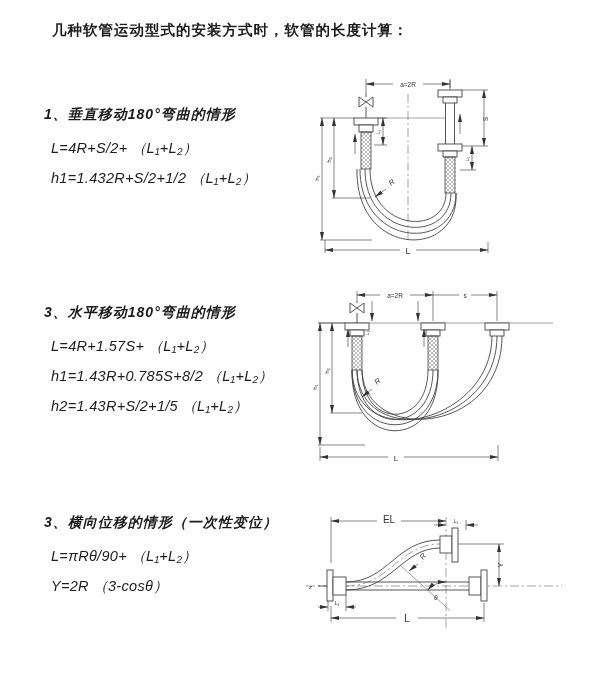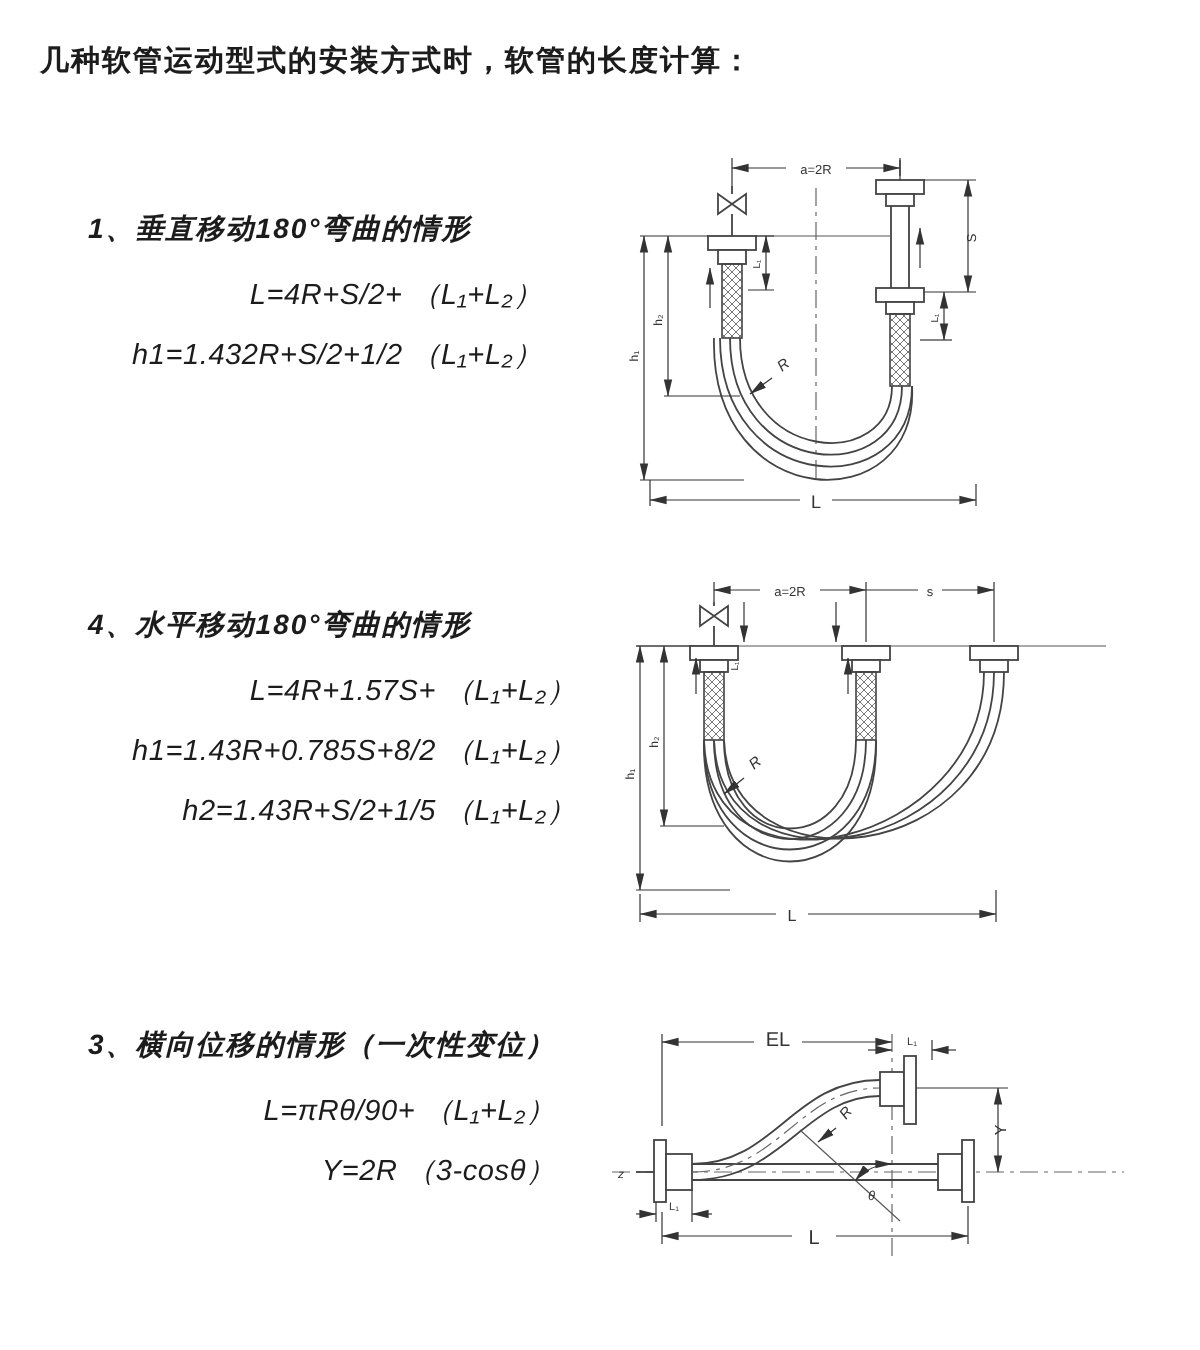--- a/index.html
+++ b/index.html
@@ -1,25 +1,25 @@
 <!DOCTYPE html>
 <html><head>
 <meta charset="utf-8">
 <style>
   html,body{margin:0;padding:0;}
   body{
     width:600px;height:675px;position:relative;background:#ffffff;
     font-family:"Liberation Sans","DejaVu Sans",sans-serif;color:#1c1c1c;
     overflow:hidden;
   }
-  .title{position:absolute;left:20px;top:21px;font-size:14.5px;font-weight:700;letter-spacing:1px;}
+  .title{position:absolute;left:52px;top:21px;font-size:14.5px;font-weight:700;letter-spacing:1px;}
   .section{position:absolute;left:44px;font-style:italic;}
   .s1{top:104px}.s2{top:302px}.s3{top:512px}
   .heading{font-size:14px;font-weight:700;letter-spacing:1px;line-height:20px;}
-  .flist{margin:9px 0 0 22px;text-align:right;}
+  .flist{margin:9px 0 0 7px;}
   .formula{font-size:14.5px;font-weight:400;line-height:30px;letter-spacing:0.3px;white-space:nowrap;}
   .diag{position:absolute;}
   .d1{left:312px;top:70px;}
   .d2{left:310px;top:283px;}
   .d3{left:300px;top:503px;}
   svg{display:block;}
   svg text{fill:#333;font-family:"Liberation Sans","DejaVu Sans",sans-serif;}
   .ln{stroke:#444;stroke-width:0.9;fill:none;}
   .thin{stroke:#555;stroke-width:0.55;fill:none;}
   .dim{stroke:#333;stroke-width:0.6;fill:none;}
@@ -49,21 +49,21 @@
 
 <div class="section s1">
   <div class="heading">1、垂直移动180°弯曲的情形</div>
   <div class="flist">
     <div class="formula">L=4R+S/2+ （L₁+L₂）</div>
     <div class="formula">h1=1.432R+S/2+1/2 （L₁+L₂）</div>
   </div>
 </div>
 
 <div class="section s2">
-  <div class="heading">4、水平移动180°弯曲的情形</div>
+  <div class="heading">3、水平移动180°弯曲的情形</div>
   <div class="flist">
     <div class="formula">L=4R+1.57S+ （L₁+L₂）</div>
     <div class="formula">h1=1.43R+0.785S+8/2 （L₁+L₂）</div>
     <div class="formula">h2=1.43R+S/2+1/5 （L₁+L₂）</div>
   </div>
 </div>
 
 <div class="section s3">
   <div class="heading">3、横向位移的情形（一次性变位）</div>
   <div class="flist">

